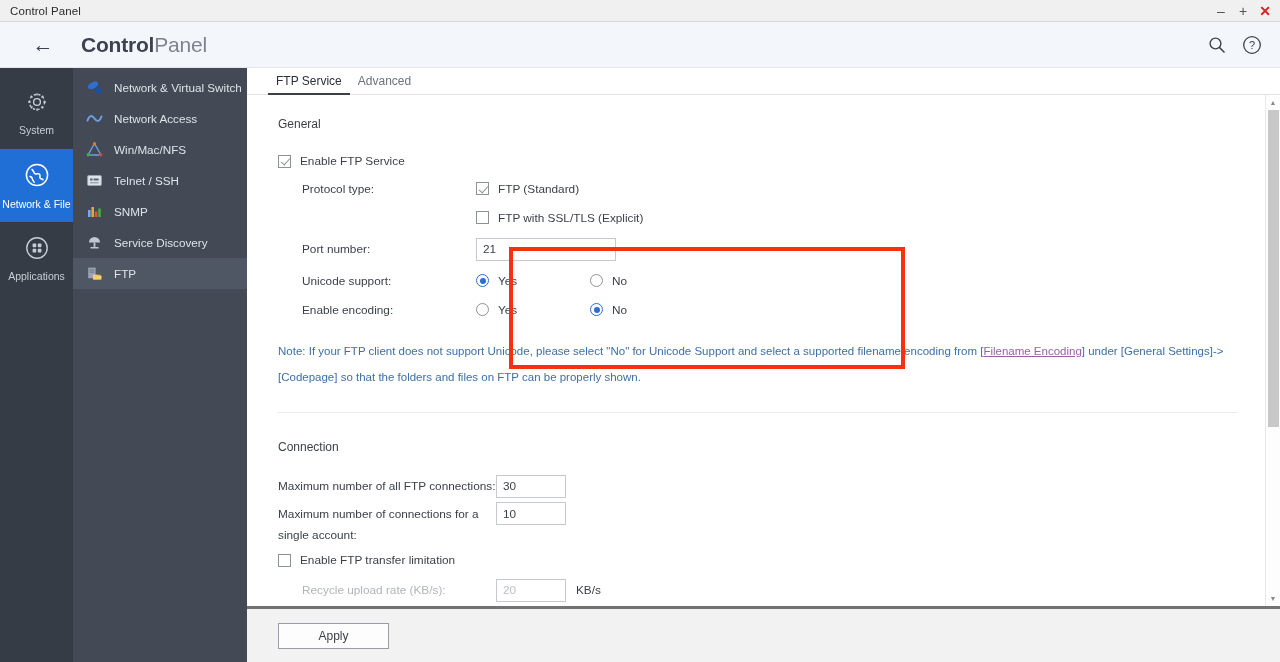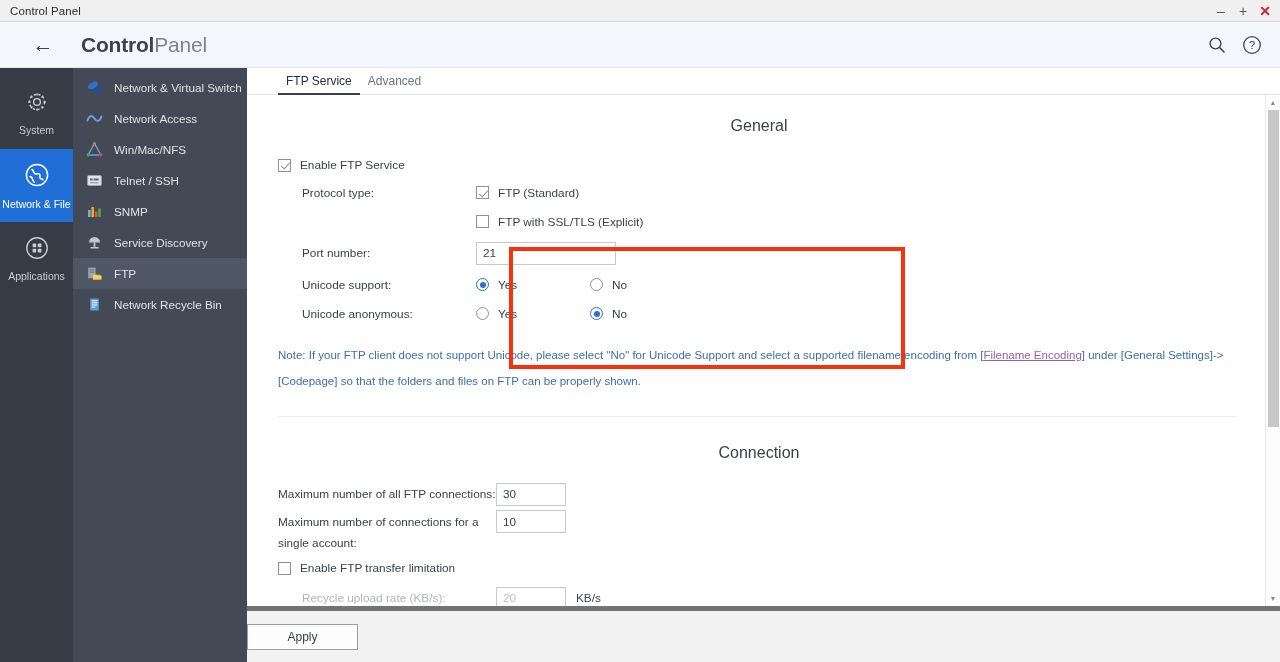--- a/index.html
+++ b/index.html
@@ -89,43 +89,42 @@
     display: flex; align-items: center; justify-content: center;
   }
 
   
   .main {
     flex: 1; background: #ffffff; position: relative;
     display: flex; flex-direction: column; min-width: 0;
   }
   .tabbar {
     height: 27px; border-bottom: 1px solid #e4e4e4;
-    display: flex; align-items: flex-end; padding-left: 31px;
+    display: flex; align-items: flex-end; padding-left: 21px;
     flex: none; background: #fff;
   }
   .tab {
     font-size: 12px; color: #6d727c; padding: 0 8px 6px 8px;
     position: relative;
   }
   .tab.active { color: #2b2f38; }
   .tab.active::after {
     content: ""; position: absolute; left: 0; right: 0; bottom: -1px;
     height: 2px; background: #3a3f48;
   }
 
   .scrollarea {
     flex: 1; position: relative; overflow: hidden;
     padding: 0 0 0 0; background: #fff;
   }
   .scroll-inner { padding: 22px 40px 0 31px; position: relative; }
 
   .section-title {
-    font-size: 16px; color: #3a3f48; font-weight: 400;
+    font-size: 12px; color: #3a3f48; font-weight: 400;
     margin-bottom: 17px;
-    text-align: center;
   }
 
   
   .redbox {
     position: absolute; left: 262px; top: 152px;
     width: 396px; height: 122px;
     border: 4px solid #f5320c; pointer-events: none; z-index: 5;
   }
 
   .row { display: flex; align-items: center; min-height: 26px; }
@@ -167,22 +166,22 @@
     margin-top: 14px; max-width: 952px;
   }
   .note a { color: #9a5fa8; text-decoration: underline; }
 
   .divider {
     height: 1px; background: #ececec; margin: 22px 0 0 0;
     width: 960px;
   }
 
   .footer {
-    height: 56px; background: #f2f2f2; border-top: 5px solid #737373;
-    display: flex; align-items: center; flex: none;
+    height: 56px; background: #f2f2f2; border-top: 3px solid #737373;
+    display: flex; align-items: center; padding-left: 31px; flex: none;
   }
   .apply-btn {
     width: 111px; height: 26px; background: #fdfdfd;
     border: 1px solid #9a9ea4; font-size: 12px; color: #3a3f48;
     display: flex; align-items: center; justify-content: center;
     font-family: "Liberation Sans", sans-serif;
   }
 
   
   .sbar {
@@ -337,32 +336,20 @@
         <svg width="17" height="17" viewBox="0 0 17 17">
             <rect x="2.2" y="2.6" width="7.4" height="10.6" fill="#9aa4b2"></rect>
             <rect x="3.6" y="4.4" width="4.6" height="1.1" fill="#6d7683"></rect>
             <rect x="3.6" y="6.5" width="4.6" height="1.1" fill="#6d7683"></rect>
             <path d="M7 9.8h7.6l1.2 4.8H7z" fill="#f0b63c"></path>
             <path d="M7 9.8h4l.8 1.3h4l-1.2 3.5H7z" fill="#f5d06a"></path>
           </svg>
       </span>
       <span>FTP</span>
     </div>
-    <div class="subnav-item">
-      <span class="subnav-icon">
-        <svg width="17" height="17" viewBox="0 0 17 17">
-            <rect x="4.2" y="2.4" width="8.6" height="12.2" rx="1" fill="#5c9cd8"></rect>
-            <rect x="5.6" y="4.2" width="5.8" height="1.1" fill="#eaf2fb"></rect>
-            <rect x="5.6" y="6.3" width="5.8" height="1.1" fill="#eaf2fb"></rect>
-            <rect x="5.6" y="8.4" width="5.8" height="1.1" fill="#eaf2fb"></rect>
-            <rect x="5.6" y="10.5" width="3.8" height="1.1" fill="#eaf2fb"></rect>
-          </svg>
-      </span>
-      <span>Network Recycle Bin</span>
-    </div>
   </div>
 
   <div class="main">
 
     <div class="tabbar">
       <div class="tab active">FTP Service</div>
       <div class="tab">Advanced</div>
     </div>
 
     <div class="scrollarea">
@@ -396,21 +383,21 @@
 
         <div class="row" style="height:29px;">
           <span class="lbl indent" style="width:198px;">Unicode support:</span>
           <span class="rb checked"></span>
           <span class="lbl" style="width:92px;">Yes</span>
           <span class="rb"></span>
           <span class="lbl">No</span>
         </div>
 
         <div class="row" style="height:29px;">
-          <span class="lbl indent" style="width:198px;">Unicode anonymous:</span>
+          <span class="lbl indent" style="width:198px;">Enable encoding:</span>
           <span class="rb"></span>
           <span class="lbl" style="width:92px;">Yes</span>
           <span class="rb checked"></span>
           <span class="lbl">No</span>
         </div>
 
         <div class="note"><span>Note: If your FTP client does not support Unicode, please select "No" for Unicode Support and select a supported filename encoding from [</span><a href="#">Filename Encoding</a><span>] under [General Settings]-&gt;[Codepage] so that the folders and files on FTP can be properly shown.</span></div>
 
         <div class="divider"></div>
 

